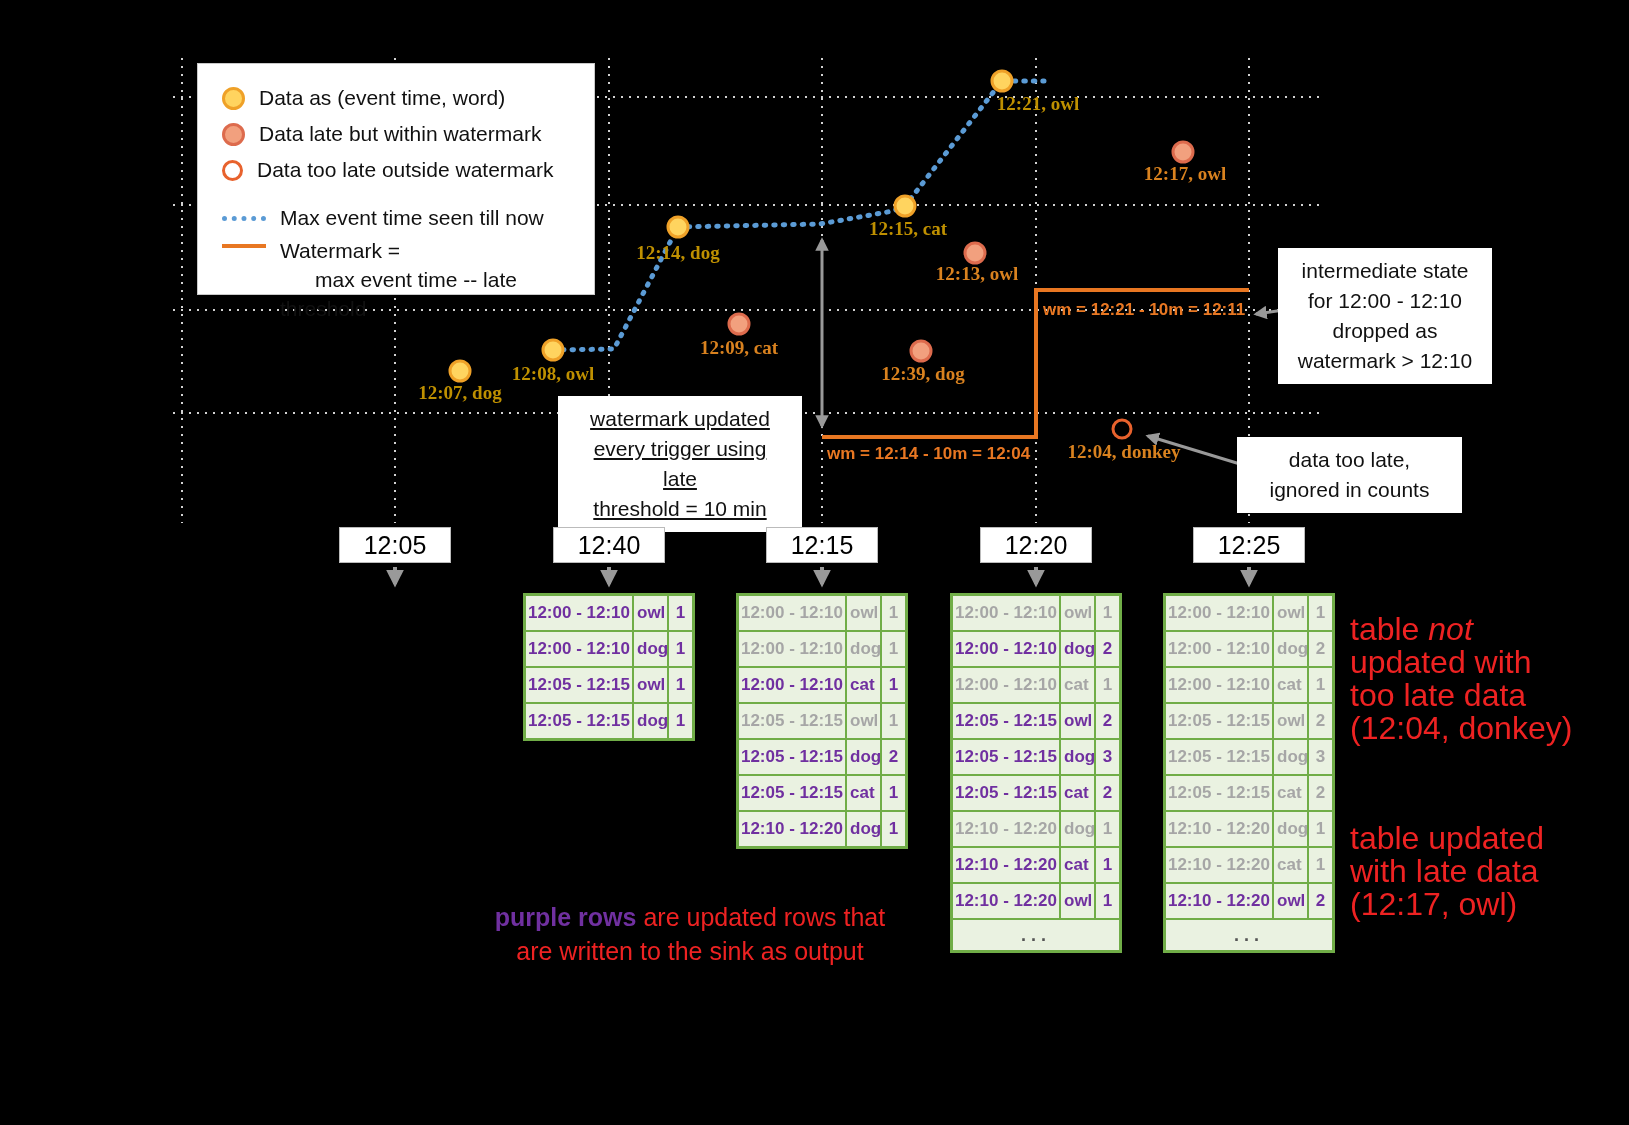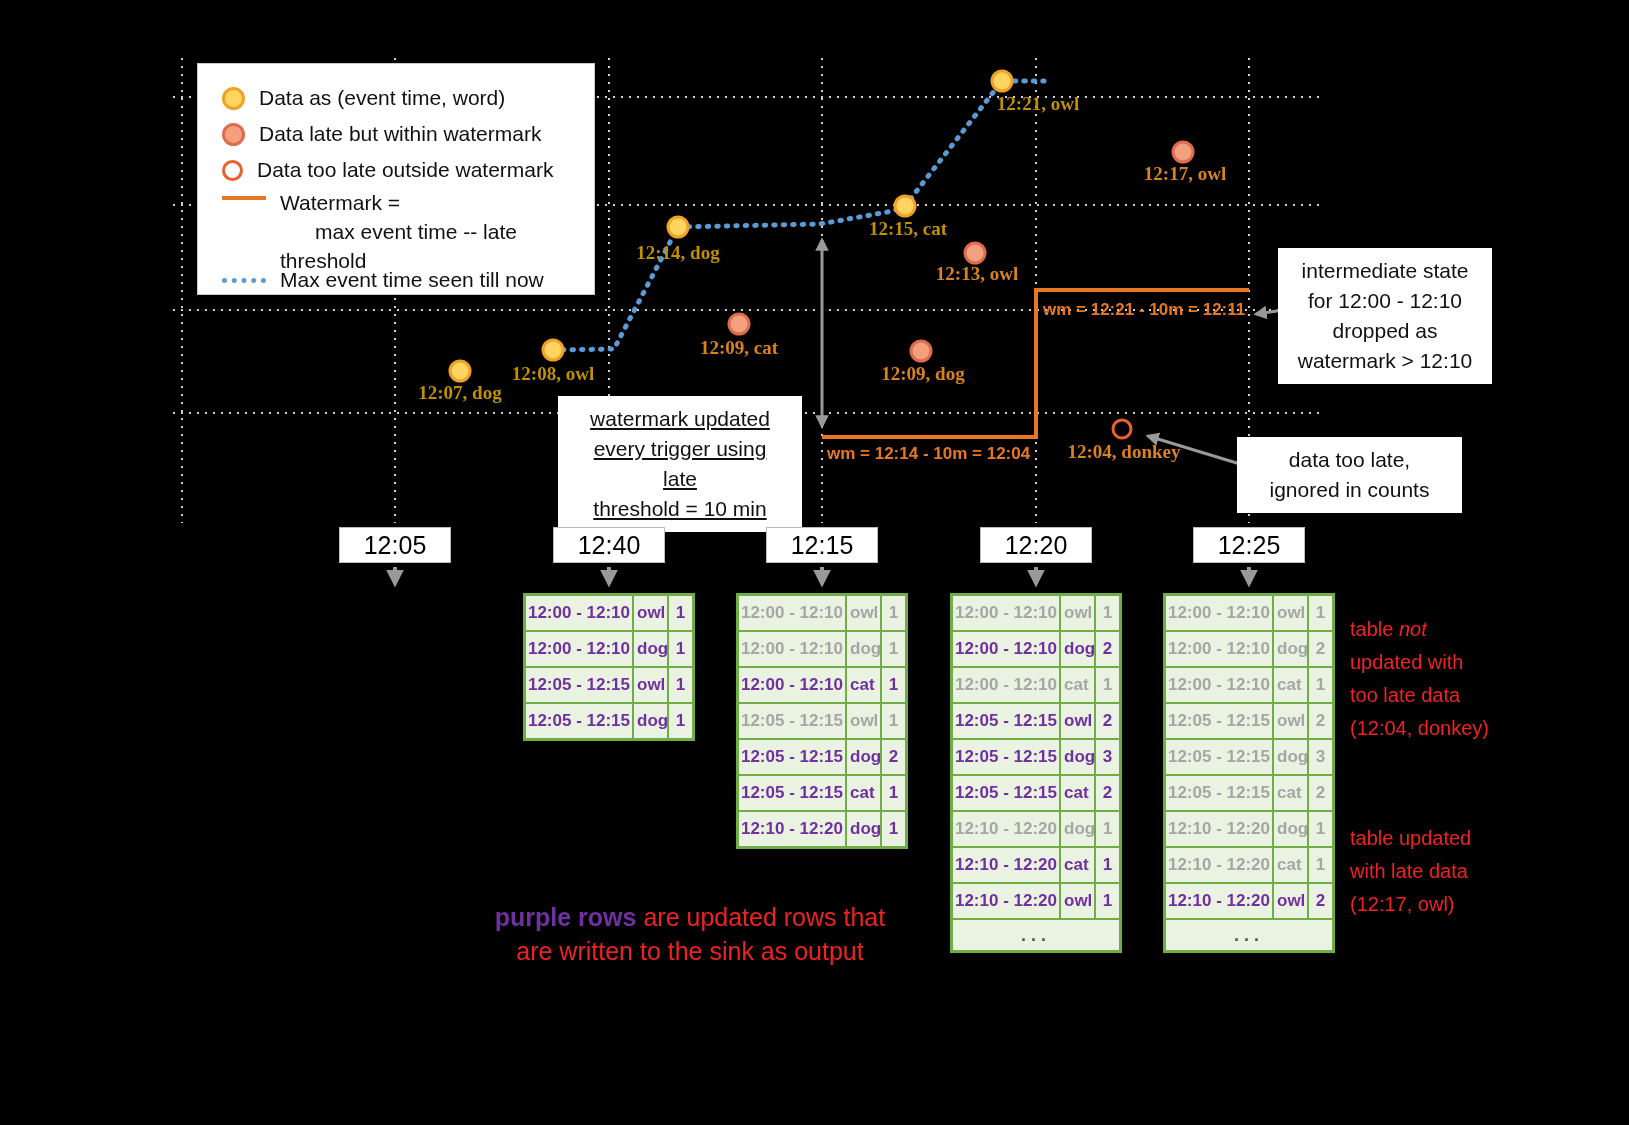--- a/index.html
+++ b/index.html
@@ -66,21 +66,21 @@
   .cell.n{flex:1;justify-content:center;}
   .trow.updated .cell{color:var(--purple);}
   .trow.stale .cell{color:var(--stale);}
   .ellipsis-row{height:30px;display:flex;align-items:center;justify-content:center;
                 color:#555;font-size:18px;font-weight:700;letter-spacing:5px;}
 
   
   .note{position:absolute;white-space:pre-line;}
   .purple-note{left:468px;top:866px;width:444px;text-align:center;font-size:25px;line-height:34px;color:var(--red);}
   .purple-word{color:var(--purple);font-weight:700;}
-  .side-note{left:1350px;width:230px;font-size:20px;line-height:33px;color:var(--red);}
+  .side-note{left:1350px;width:230px;font-size:32px;line-height:33px;color:var(--red);}
   .not-note{top:580px;}
   .updated-note{top:822px;}
   .it{font-style:italic;}
 </style>
 </head>
 <body>
 
 <div class="canvas">
 
   <svg class="layer" width="1629" height="1125" viewBox="0 0 1629 1125">
@@ -129,21 +129,21 @@
       <div class="pt-label ontime" style="left: 553px; top: 374px;">12:08, owl</div>
       <div class="dot ontime" style="left: 678px; top: 227px;"></div>
       <div class="pt-label ontime" style="left: 678px; top: 253px;">12:14, dog</div>
       <div class="dot late" style="left: 739px; top: 324px;"></div>
       <div class="pt-label late" style="left: 739px; top: 348px;">12:09, cat</div>
       <div class="dot ontime" style="left: 905px; top: 206px;"></div>
       <div class="pt-label ontime" style="left: 908px; top: 229px;">12:15, cat</div>
       <div class="dot late" style="left: 975px; top: 253px;"></div>
       <div class="pt-label late" style="left: 977px; top: 274px;">12:13, owl</div>
       <div class="dot late" style="left: 921px; top: 351px;"></div>
-      <div class="pt-label late" style="left: 923px; top: 374px;">12:09, dog</div>
+      <div class="pt-label late" style="left: 923px; top: 374px;">12:39, dog</div>
       <div class="dot ontime" style="left: 1002px; top: 81px;"></div>
       <div class="pt-label ontime" style="left: 1038px; top: 104px;">12:21, owl</div>
       <div class="dot late" style="left: 1183px; top: 152px;"></div>
       <div class="pt-label late" style="left: 1185px; top: 174px;">12:17, owl</div>
       <div class="dot toolate" style="left: 1122px; top: 429px;"></div>
       <div class="pt-label toolate" style="left: 1124px; top: 452px;">12:04, donkey</div>
     </div>
 
   <div class="wm-label wm1">wm = 12:14 - 10m = 12:04</div>
   <div class="wm-label wm2">wm = 12:21 - 10m = 12:11</div>
@@ -154,28 +154,28 @@
       <span>Data as (event time, word)</span>
     </div>
     <div class="li">
       <span class="sw dot-late"></span>
       <span>Data late but within watermark</span>
     </div>
     <div class="li">
       <span class="sw dot-toolate"></span>
       <span>Data too late outside watermark</span>
     </div>
+    <div class="li first-line-item">
+      <span class="sw line-max"></span>
+      <span>Max event time seen till now</span>
+    </div>
     <div class="li two-line">
       <span class="sw line-wm"></span>
       <span class="pre">Watermark =
       max event time -- late threshold</span>
-    </div>
-    <div class="li first-line-item">
-      <span class="sw line-max"></span>
-      <span>Max event time seen till now</span>
     </div>
   </div>
 
   <div class="callout trigger-note">watermark updated
 every trigger using late
 threshold = 10 min</div>
   <div class="callout intermediate-note">intermediate state
 for 12:00 - 12:10
 dropped as
 watermark &gt; 12:10</div>

